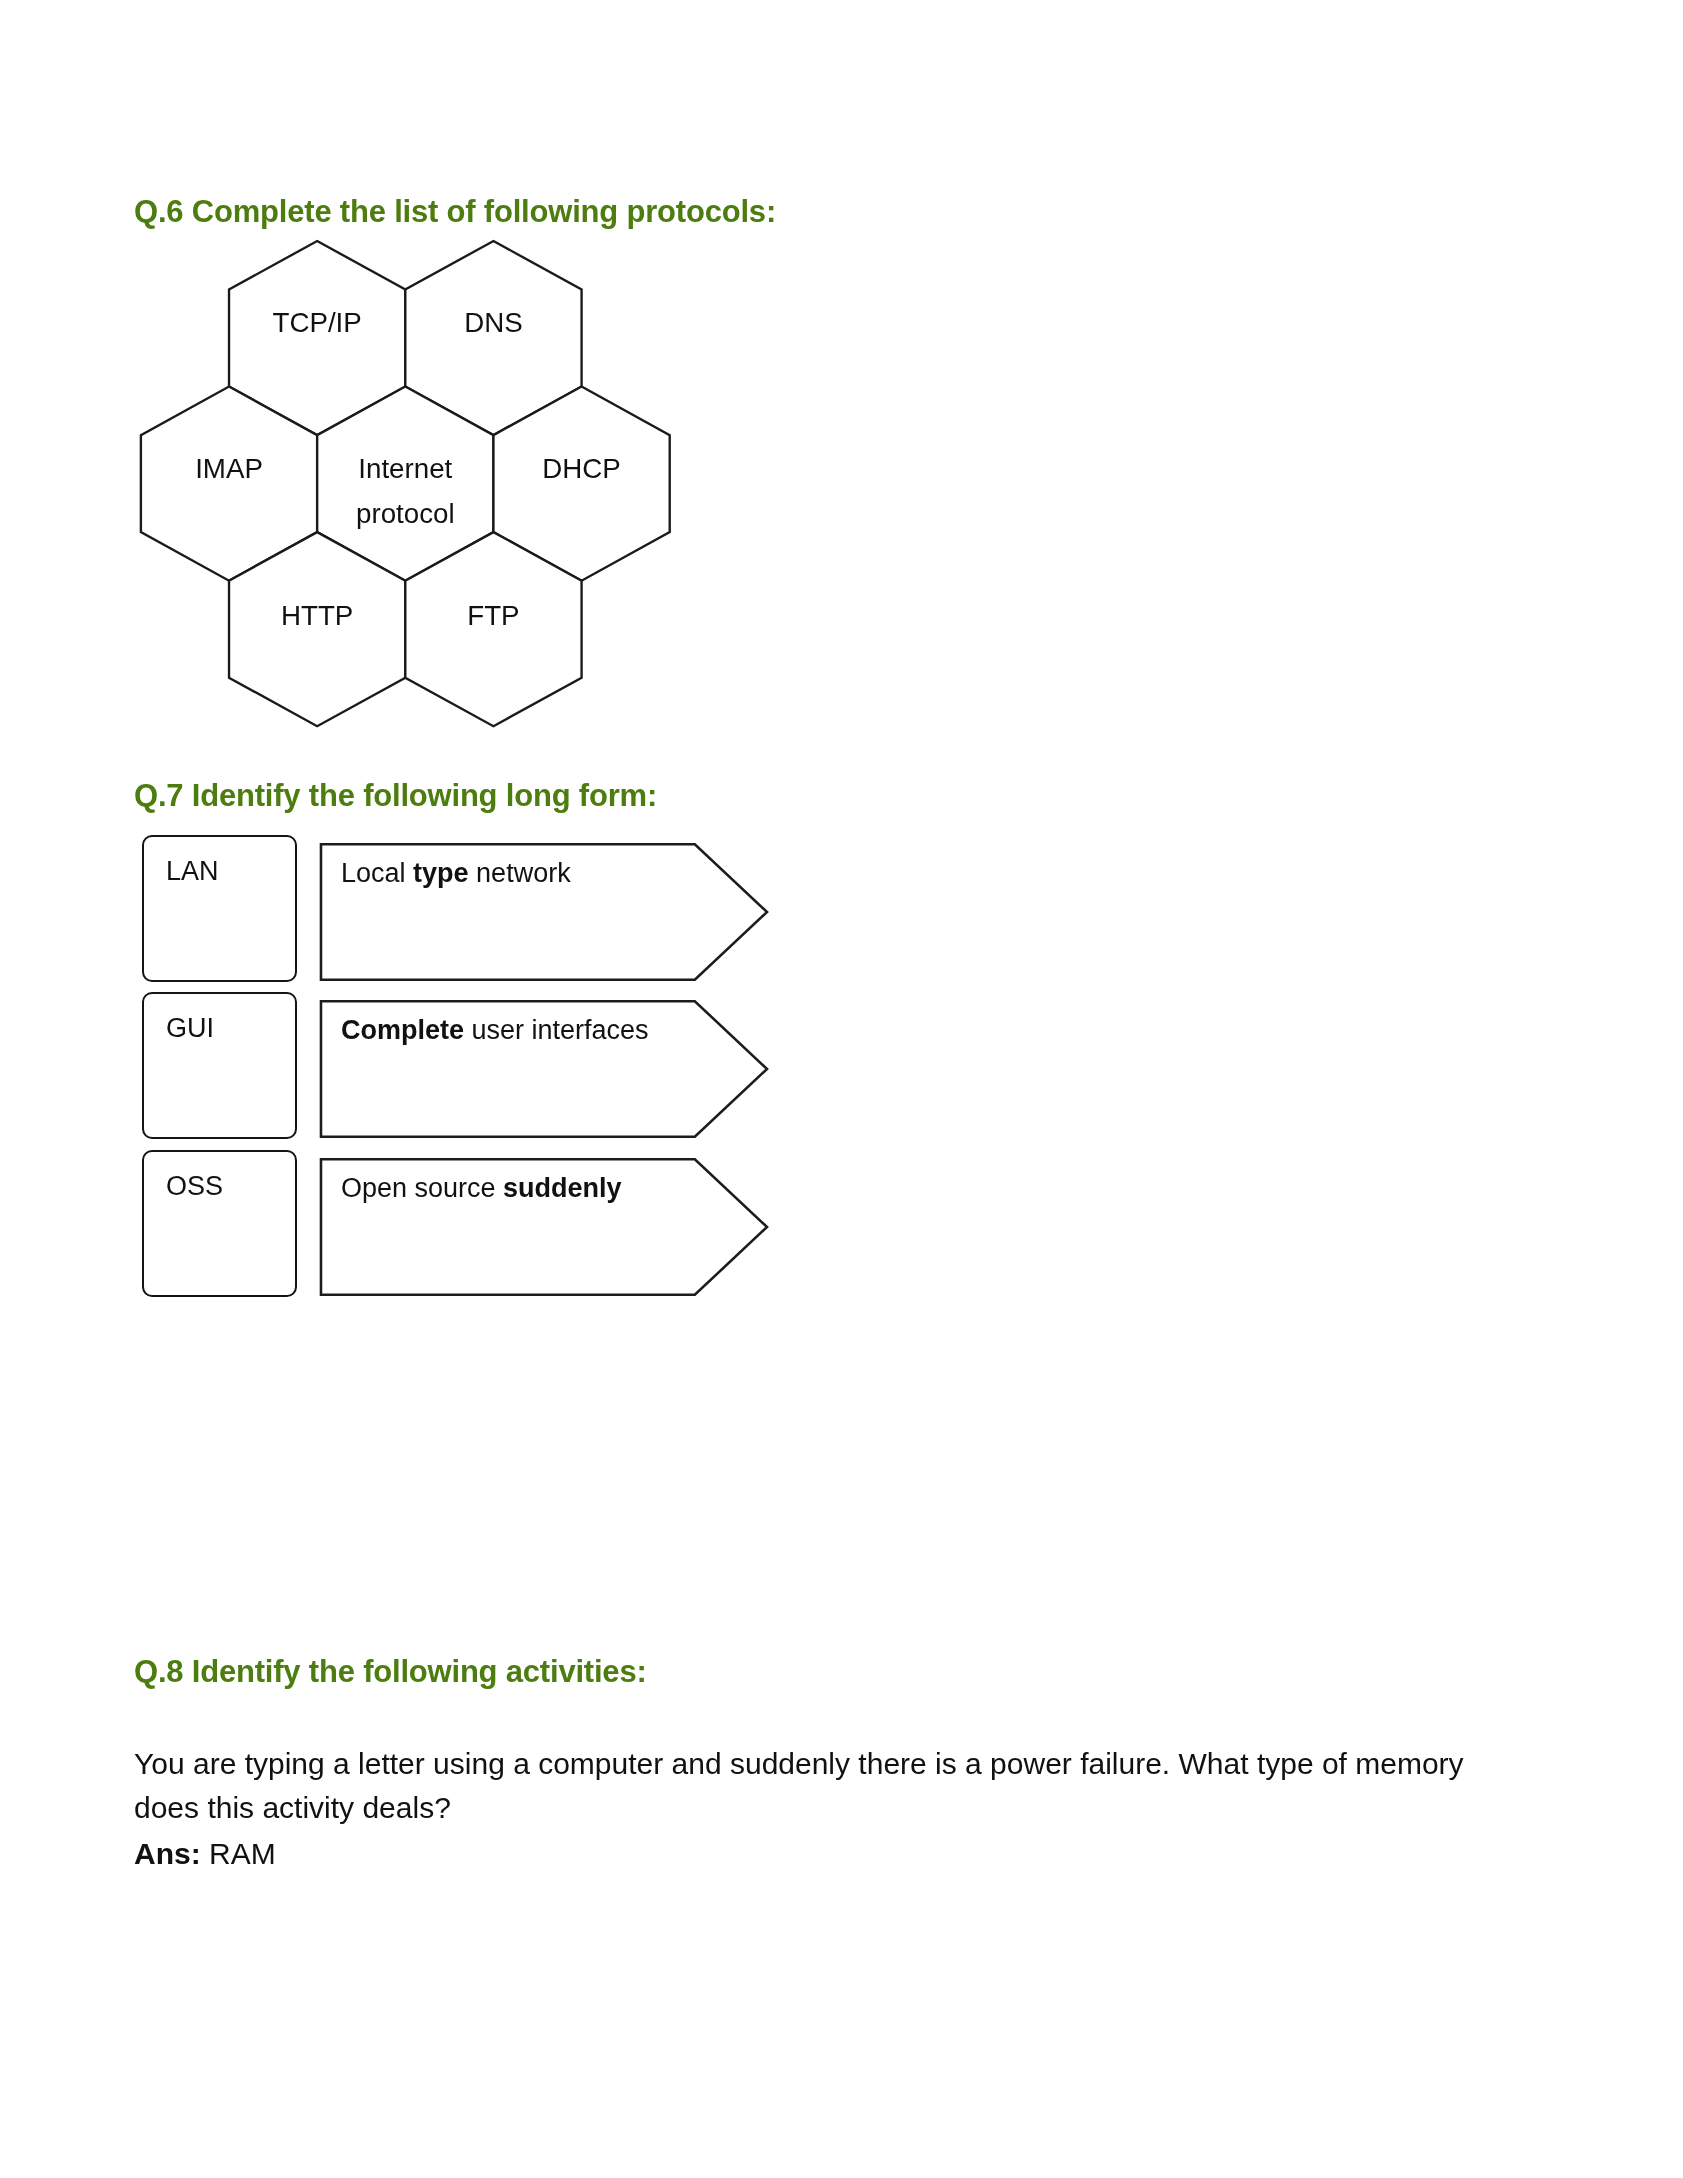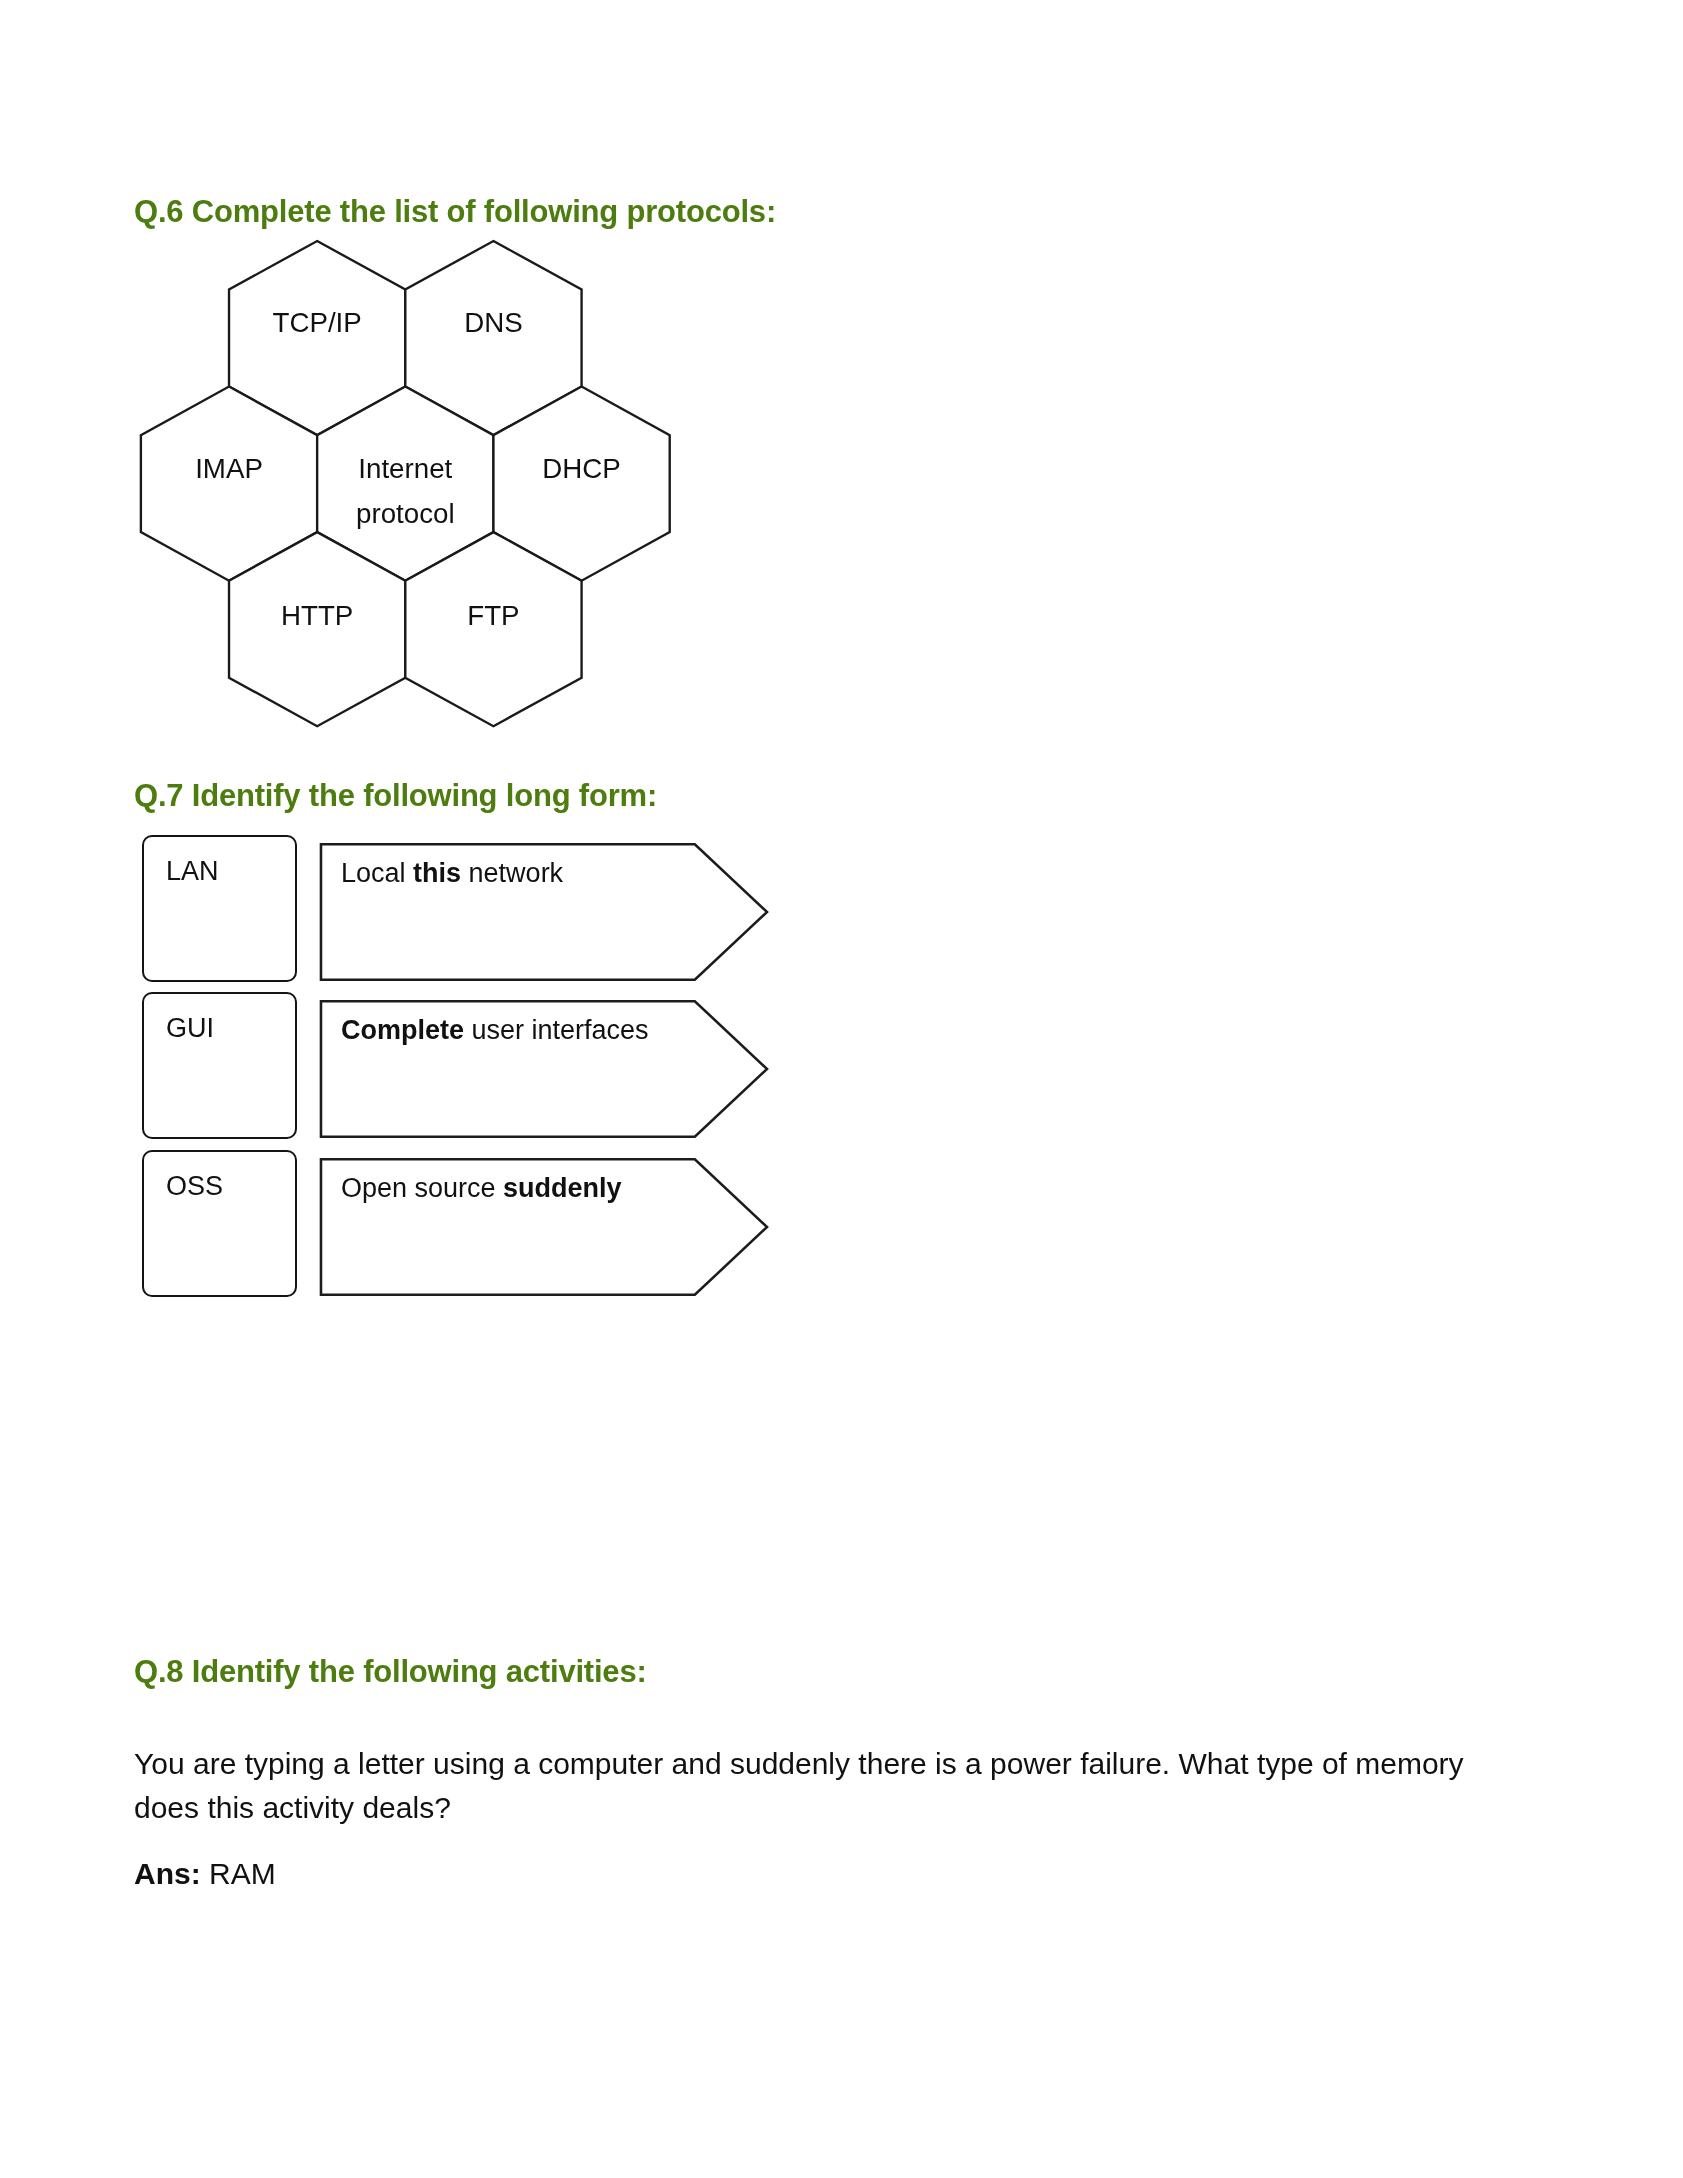--- a/index.html
+++ b/index.html
@@ -143,21 +143,20 @@
     color: #111;
   }
   #q8-answer {
     position: absolute;
     left: 134px;
     top: 1837px;
     font-family: "Liberation Sans", sans-serif;
     font-size: 30px;
     color: #111;
     white-space: nowrap;
-    margin-top: 20px;
   }
   #q8-answer .ans-label { font-weight: bold; }
 </style>
 </head>
 <body>
 
 <div class="page">
 
   <div class="q-heading" id="q6-heading">Q.6 Complete the list of following protocols:</div>
 
@@ -190,21 +189,21 @@
   <div id="longform-list">
 
     <div class="lf-row lf-row-0">
       <div class="lf-abbr">
         <span class="lf-abbr-text">LAN</span>
       </div>
       <div class="lf-arrow">
         <svg viewBox="0 0 455 141" xmlns="http://www.w3.org/2000/svg">
           <polygon class="lf-arrow-shape" points="2,2 380,2 453,70.5 380,139 2,139"></polygon>
         </svg>
-        <div class="lf-arrow-text"><span>Local </span><b>this</b><span> network</span></div>
+        <div class="lf-arrow-text"><span>Local </span><b>type</b><span> network</span></div>
       </div>
     </div>
 
     <div class="lf-row lf-row-1">
       <div class="lf-abbr">
         <span class="lf-abbr-text">GUI</span>
       </div>
       <div class="lf-arrow">
         <svg viewBox="0 0 455 141" xmlns="http://www.w3.org/2000/svg">
           <polygon class="lf-arrow-shape" points="2,2 380,2 453,70.5 380,139 2,139"></polygon>

